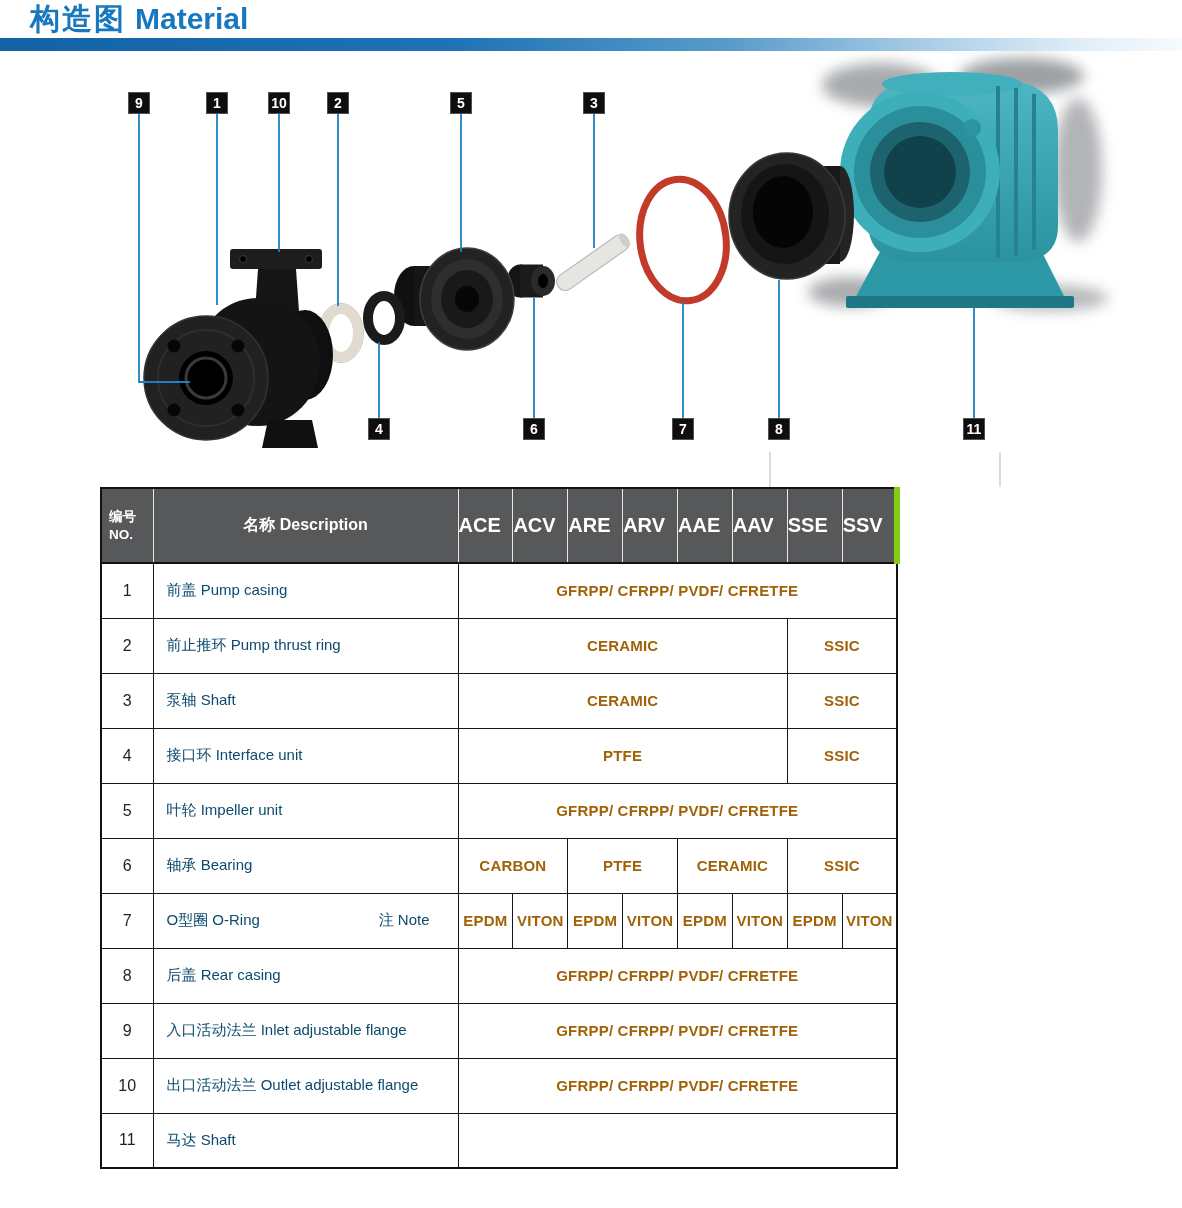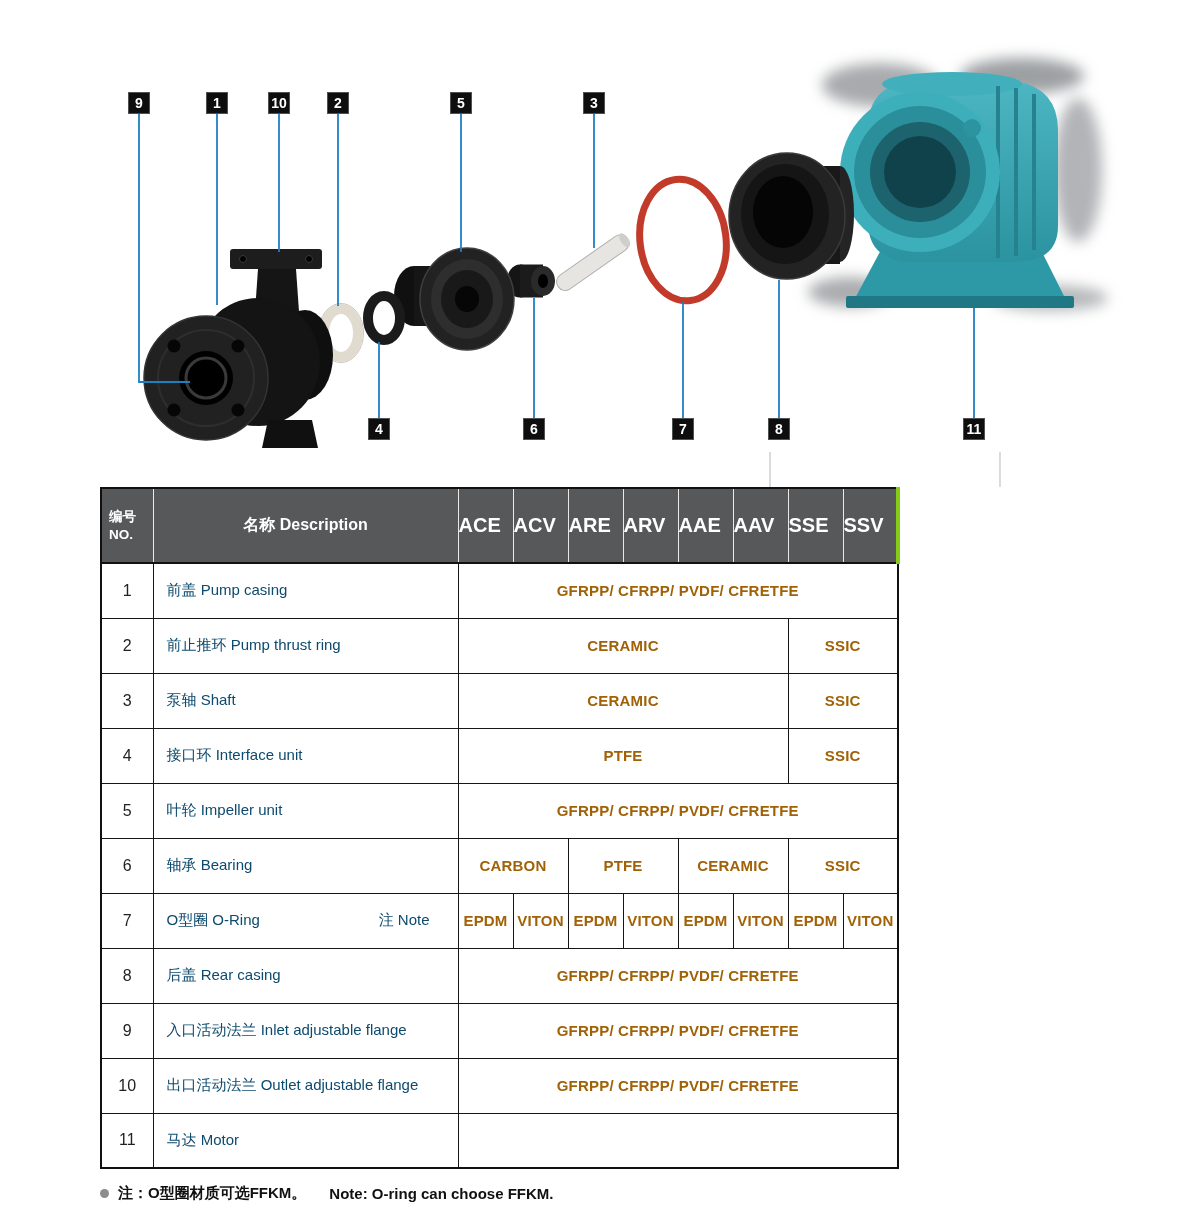--- a/index.html
+++ b/index.html
@@ -44,21 +44,21 @@
     width:800px; border:2px solid #111;
     background:#fff;
   }
   th {
     background:#57585a; color:#ffffff;
     height:75px; font-weight:bold;
     border-right:1px solid #e9e9e9;
     border-bottom:2px solid #111;
     font-size:15px;
   }
-  th:last-child { border-right:4px solid #84cc16; }
+  th:last-child { border-right:6px solid #84cc16; }
   th.no-col { font-size:13.5px; text-align:left; padding-left:7px; line-height:18px; }
   th.desc-col { text-align:center; font-size:16px;margin-top:28px; }
   th.model-col { text-align:left; font-size:20px; }
   td {
     border:1.5px solid #161616;
     height:55px; font-size:15px; text-align:center;
     overflow:hidden;
   }
   td.no-cell { font-size:16px; color:#222; }
   td.desc-cell { text-align:left; padding:0 10px 0 13px; color:#0c4a6e; }
@@ -201,20 +201,24 @@
         <div class="callout" style="left: 450px; top: 92px;">5</div>
         <div class="callout" style="left: 583px; top: 92px;">3</div>
         <div class="callout" style="left: 368px; top: 418px;">4</div>
         <div class="callout" style="left: 523px; top: 418px;">6</div>
         <div class="callout" style="left: 672px; top: 418px;">7</div>
         <div class="callout" style="left: 768px; top: 418px;">8</div>
         <div class="callout" style="left: 963px; top: 418px;">11</div>
       </div>
   </section>
 
+  <header class="page-header">
+    <h1 class="page-title"><span class="title-zh">构造图</span><span class="title-en">Material</span></h1>
+    <div class="title-bar"></div>
+  </header>
 
   <section class="table-wrap">
     <table class="material">
       <colgroup>
         <col style="width:52px">
           <col style="width:305px">
         <col>
           <col>
           <col>
           <col>
@@ -299,26 +303,21 @@
             <td class="desc-cell"><span>入口活动法兰 Inlet adjustable flange</span></td>
             <td class="mat-cell" colspan="8">GFRPP/ CFRPP/ PVDF/ CFRETFE</td>
           </tr>
           <tr>
             <td class="no-cell">10</td>
             <td class="desc-cell"><span>出口活动法兰 Outlet adjustable flange</span></td>
             <td class="mat-cell" colspan="8">GFRPP/ CFRPP/ PVDF/ CFRETFE</td>
           </tr>
           <tr>
             <td class="no-cell">11</td>
-            <td class="desc-cell"><span>马达 Motor</span></td>
+            <td class="desc-cell"><span>马达 Shaft</span></td>
             <td class="mat-cell" colspan="8"></td>
           </tr>
         </tbody>
     </table>
   </section>
 
-  <footer class="note">
-    <span class="bullet"></span>
-    <span class="note-zh">注：O型圈材质可选FFKM。</span>
-    <span class="note-en">Note: O-ring can choose FFKM.</span>
-  </footer>
 
 </div>
 
 </body></html>

